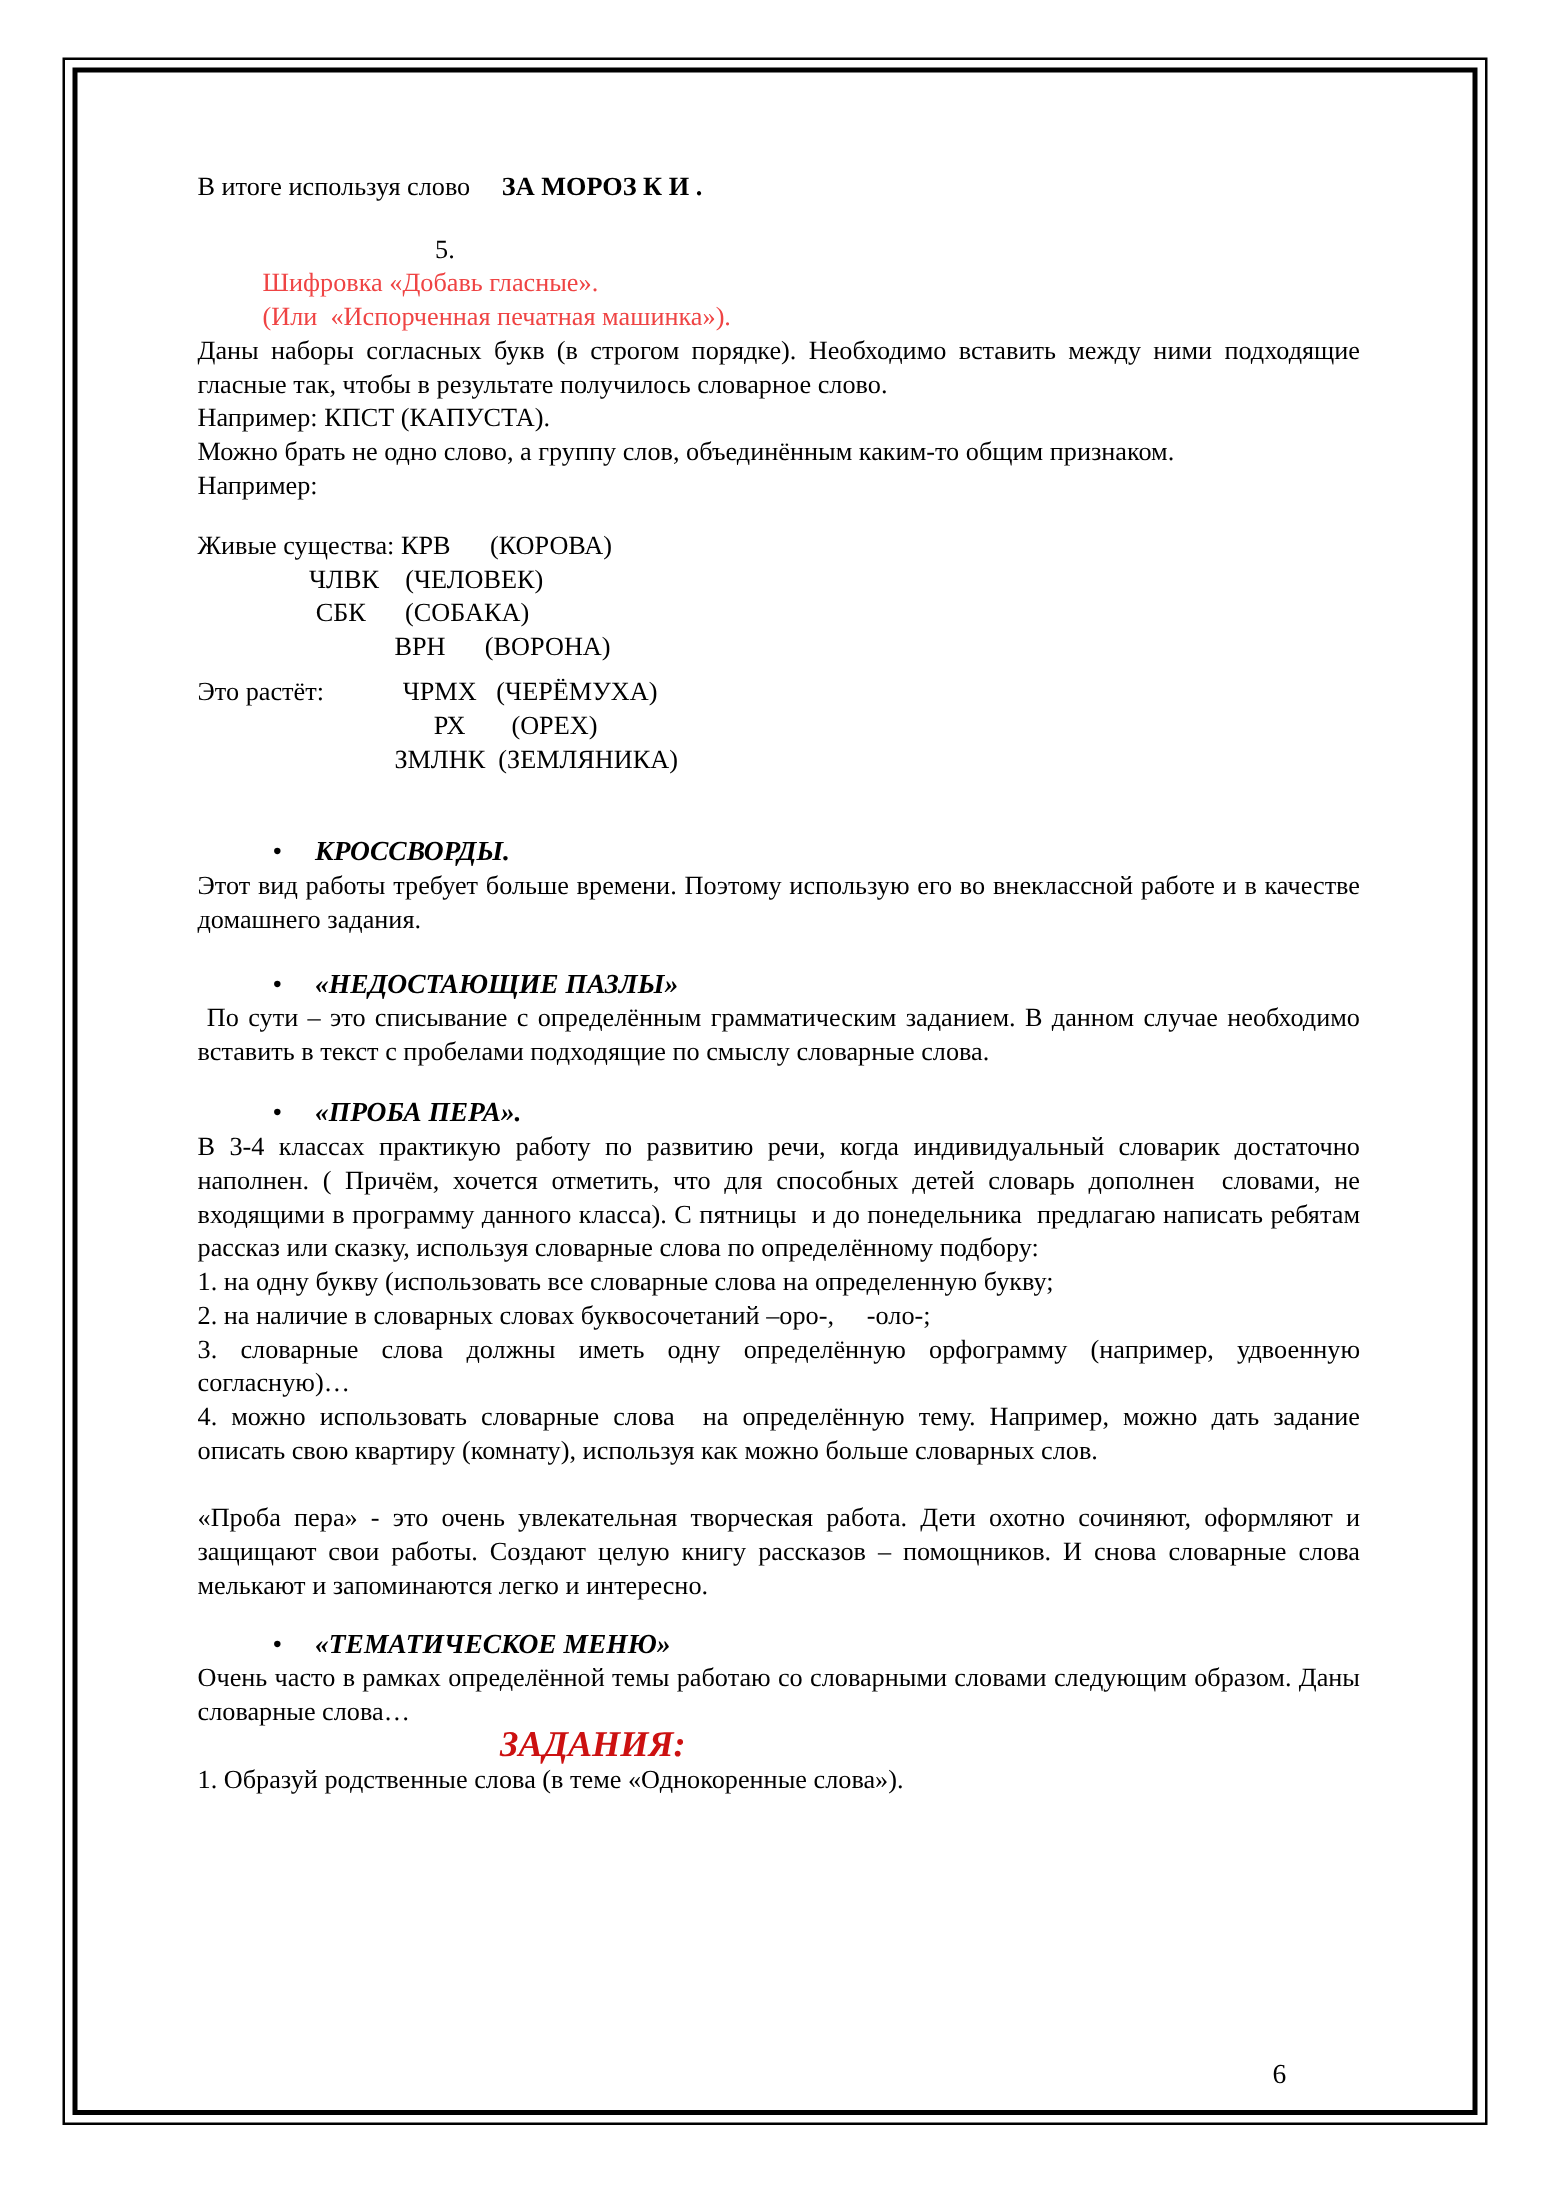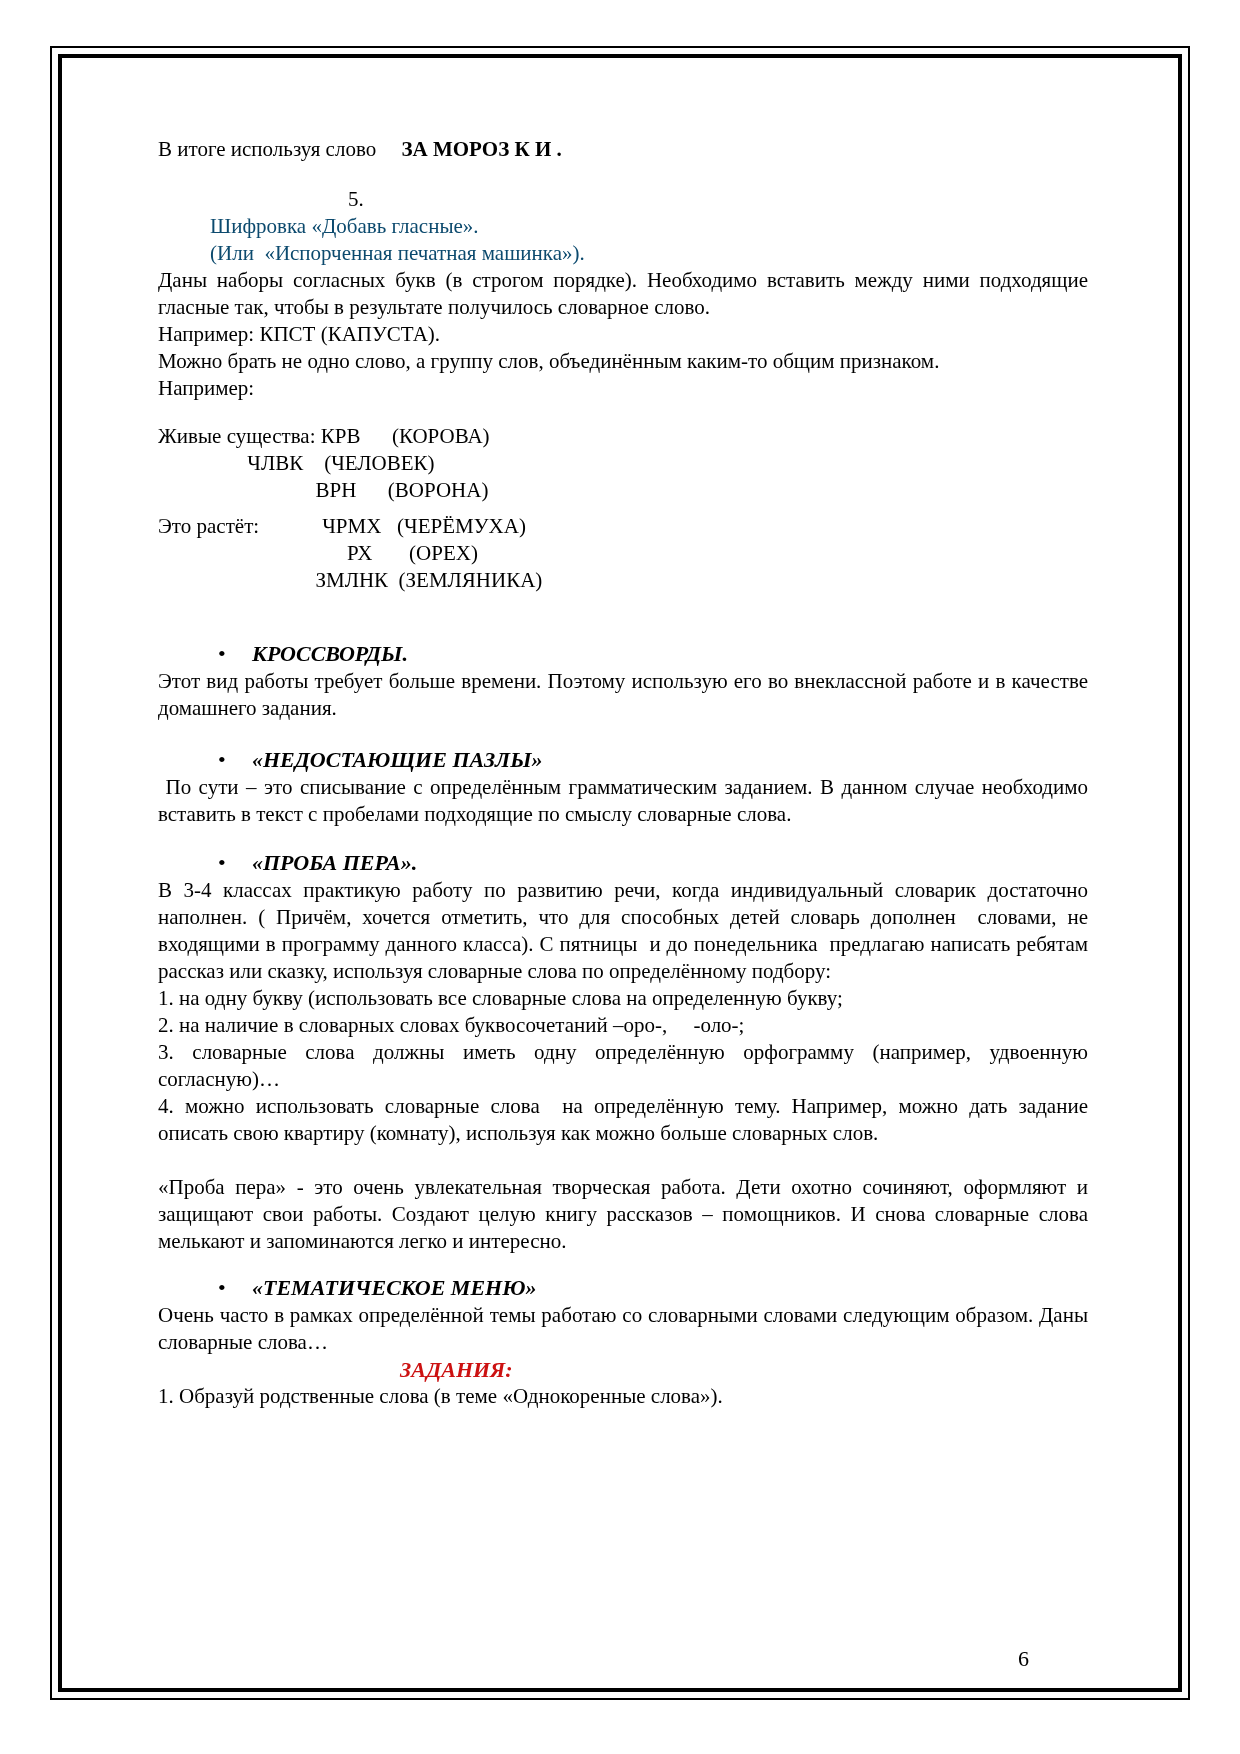--- a/index.html
+++ b/index.html
@@ -26,38 +26,38 @@
     position: absolute;
     left: 0; top: 0; right: 0; bottom: 0;
     padding: 78px 90px 0 96px;
     font-size: 21px;
     line-height: 27px;
   }
   .line { white-space: pre-wrap; }
   .pre  { white-space: pre; }
   .just { text-align: justify; white-space: pre-wrap; }
   .bold { font-weight: bold; margin-left: 20px; }
-  .blue { color: #0c4a6e; white-space: pre; }
+  .blue { color: #ef4444; white-space: pre; }
   .section-num { margin-left: 190px; margin-top: 23px; }
   .indent-blue { margin-left: 52px; }
   .u { }
   .bullet-row { padding-left: 60px; margin-top: 0; }
   .bullet-dot { display: inline-block; width: 34px; font-size: 22px; }
   .bullet-label { font-weight: bold; font-style: italic; font-size: 22px; }
   .mt-list1 { margin-top: 21px; }
   .mt-list2 { margin-top: 9px; }
   .mt-b1 { margin-top: 46px; }
   .mt-b2 { margin-top: 24px; }
   .mt-b3 { margin-top: 21px; }
   .mt-proba { margin-top: 27px; }
   .mt-b4 { margin-top: 19px; }
   .tasks {
     color: #cc1111;
     font-weight: bold; font-style: italic;
-    font-size: 22px;
+    font-size: 29px;
     margin-left: 242px;
   }
   .page-number {
     position: absolute;
     left: 1018px; top: 1646px;
     font-size: 22px;
   }
 </style>
 </head>
 <body>
@@ -74,20 +74,21 @@
       <div class="line blue indent-blue">(Или  «Испорченная печатная машинка»).</div>
 
       <div class="just">Даны наборы согласных букв (в строгом порядке). Необходимо вставить между ними подходящие гласные так, чтобы в результате получилось словарное слово.</div>
       <div class="line">Например: КПСТ (КАПУСТА).</div>
       <div class="line">Можно брать не одно слово, а группу слов, объединённым каким-то общим признаком.</div>
       <div class="line">Например:</div>
 
       <div class="mt-list1">
         <div class="pre"><span class="u">Живые существа</span><span>: КРВ      (КОРОВА)</span></div>
         <div class="pre">                 ЧЛВК    (ЧЕЛОВЕК)</div>
+        <div class="pre">                  СБК      (СОБАКА)</div>
         <div class="pre">                              ВРН      (ВОРОНА)</div>
       </div>
 
       <div class="mt-list2">
         <div class="pre"><span class="u">Это растёт:</span><span>            ЧРМХ   (ЧЕРЁМУХА)</span></div>
         <div class="pre">                                    РХ       (ОРЕХ)</div>
         <div class="pre">                              ЗМЛНК  (ЗЕМЛЯНИКА)</div>
       </div>
 
       <div class="bullet-row mt-b1"><span class="bullet-dot">•</span><span class="bullet-label">КРОССВОРДЫ.</span></div>

